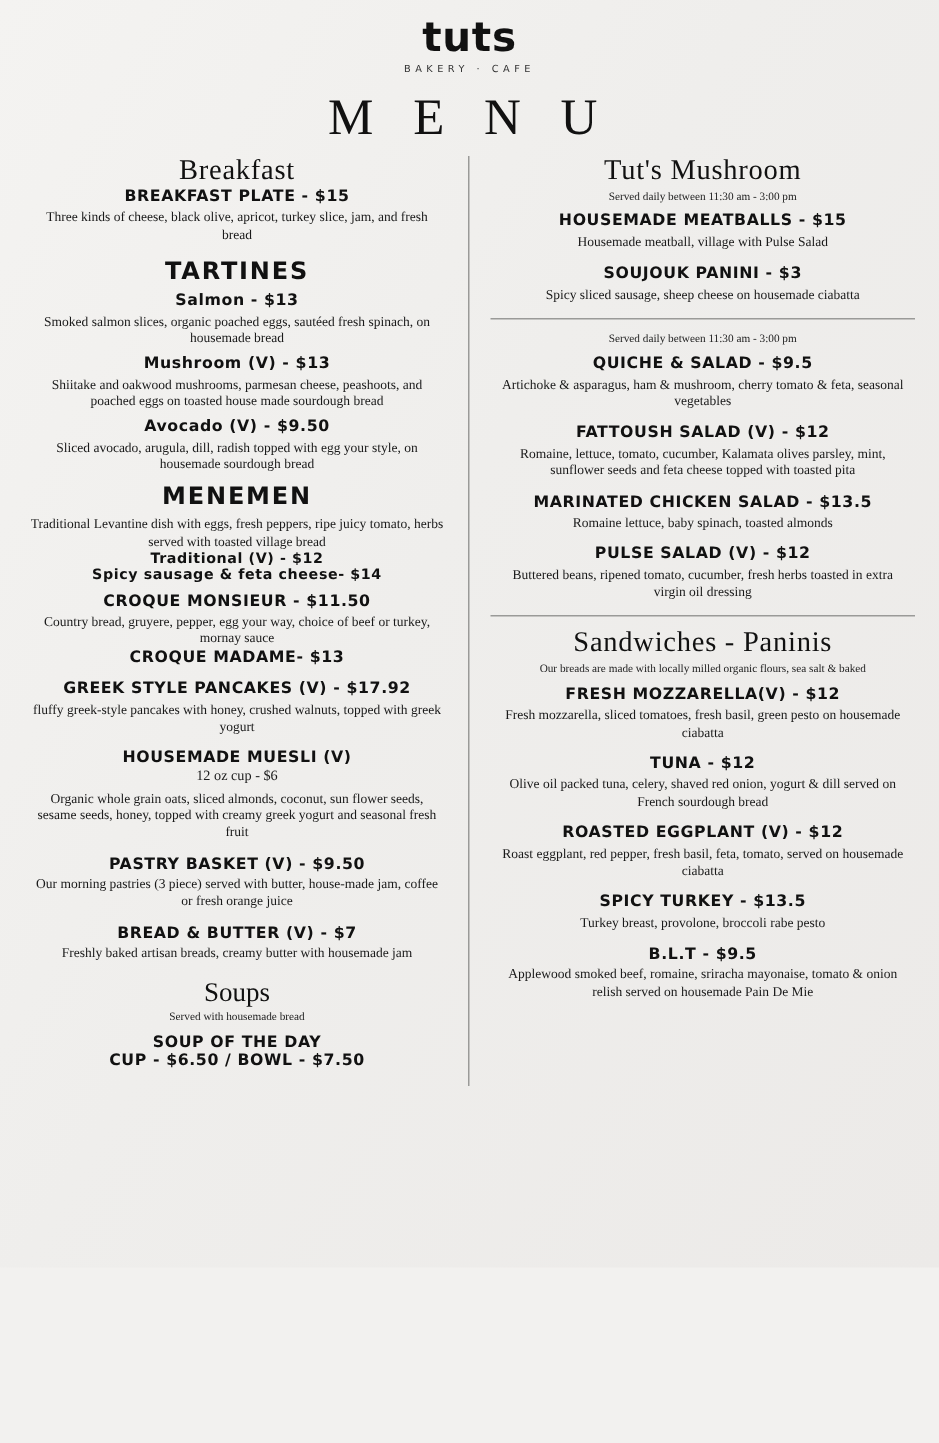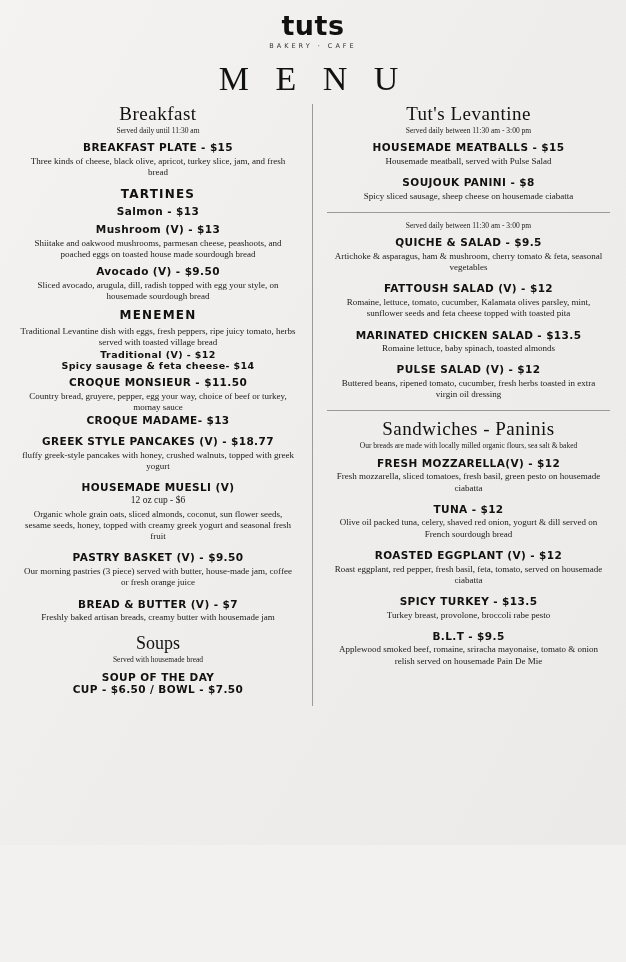--- a/index.html
+++ b/index.html
@@ -126,21 +126,21 @@
   .item-sub {
     font-family: "Liberation Serif", serif;
     font-size: 9.5px;
     color: #1a1a1a;
     line-height: 1.25;
     margin-top: 1px;
   }
   .group-title {
     text-align: center;
     font-family: "DejaVu Sans", sans-serif;
-    font-size: 12px;
+    font-size: 16px;
     font-weight: bold;
     letter-spacing: 1.2px;
     margin-top: 6px;
     margin-bottom: 4px;
   }
   .tight { margin-bottom: 5px; }
 
   .soups-title {
     text-align: center;
     font-family: "Liberation Serif", serif;
@@ -159,31 +159,31 @@
   </div>
 
   <div class="menu-title">M E N U</div>
 
   <div class="columns">
 
     <div class="col-left">
 
       <div class="section">
         <div class="section-title">Breakfast</div>
-        <div class="section-sub">Served daily until 11:30 am</div>
 
         <div class="item">
           <div class="item-name">BREAKFAST PLATE - $15</div>
           <div class="item-desc">Three kinds of cheese, black olive, apricot, turkey slice, jam, and fresh bread</div>
         </div>
 
         <div class="group-title">TARTINES</div>
 
         <div class="item tight">
           <div class="item-name">Salmon - $13</div>
+          <div class="item-desc">Smoked salmon slices, organic poached eggs, sautéed fresh spinach, on housemade bread</div>
         </div>
         <div class="item tight">
           <div class="item-name">Mushroom (V) - $13</div>
           <div class="item-desc">Shiitake and oakwood mushrooms, parmesan cheese, peashoots, and poached eggs on toasted house made sourdough bread</div>
         </div>
         <div class="item tight">
           <div class="item-name">Avocado (V) - $9.50</div>
           <div class="item-desc">Sliced avocado, arugula, dill, radish topped with egg your style, on housemade sourdough bread</div>
         </div>
 
@@ -194,21 +194,21 @@
           <div class="item-name small">Spicy sausage &amp; feta cheese- $14</div>
         </div>
 
         <div class="item">
           <div class="item-name">CROQUE MONSIEUR - $11.50</div>
           <div class="item-desc">Country bread, gruyere, pepper, egg your way, choice of beef or turkey, mornay sauce</div>
           <div class="item-name">CROQUE MADAME- $13</div>
         </div>
 
         <div class="item">
-          <div class="item-name">GREEK STYLE PANCAKES (V) - $18.77</div>
+          <div class="item-name">GREEK STYLE PANCAKES (V) - $17.92</div>
           <div class="item-desc">fluffy greek-style pancakes with honey, crushed walnuts, topped with greek yogurt</div>
         </div>
 
         <div class="item">
           <div class="item-name">HOUSEMADE MUESLI (V)</div>
           <div class="item-sub">12 oz cup - $6</div>
           <div class="item-desc">Organic whole grain oats, sliced almonds, coconut, sun flower seeds, sesame seeds, honey, topped with creamy greek yogurt and seasonal fresh fruit</div>
         </div>
 
         <div class="item">
@@ -229,29 +229,29 @@
           <div class="item-name">SOUP OF THE DAY</div>
           <div class="item-name">CUP - $6.50 / BOWL - $7.50</div>
         </div>
       </div>
 
     </div>
 
     <div class="col-right">
 
       <div class="section">
-        <div class="section-title">Tut's Levantine</div>
+        <div class="section-title">Tut's Mushroom</div>
         <div class="section-sub">Served daily between 11:30 am - 3:00 pm</div>
 
         <div class="item">
           <div class="item-name">HOUSEMADE MEATBALLS - $15</div>
-          <div class="item-desc">Housemade meatball, served with Pulse Salad</div>
-        </div>
-        <div class="item">
-          <div class="item-name">SOUJOUK PANINI - $8</div>
+          <div class="item-desc">Housemade meatball, village with Pulse Salad</div>
+        </div>
+        <div class="item">
+          <div class="item-name">SOUJOUK PANINI - $3</div>
           <div class="item-desc">Spicy sliced sausage, sheep cheese on housemade ciabatta</div>
         </div>
       </div>
 
       <hr class="section-rule">
 
       <div class="section">
         <div class="section-sub">Served daily between 11:30 am - 3:00 pm</div>
 
         <div class="item">

